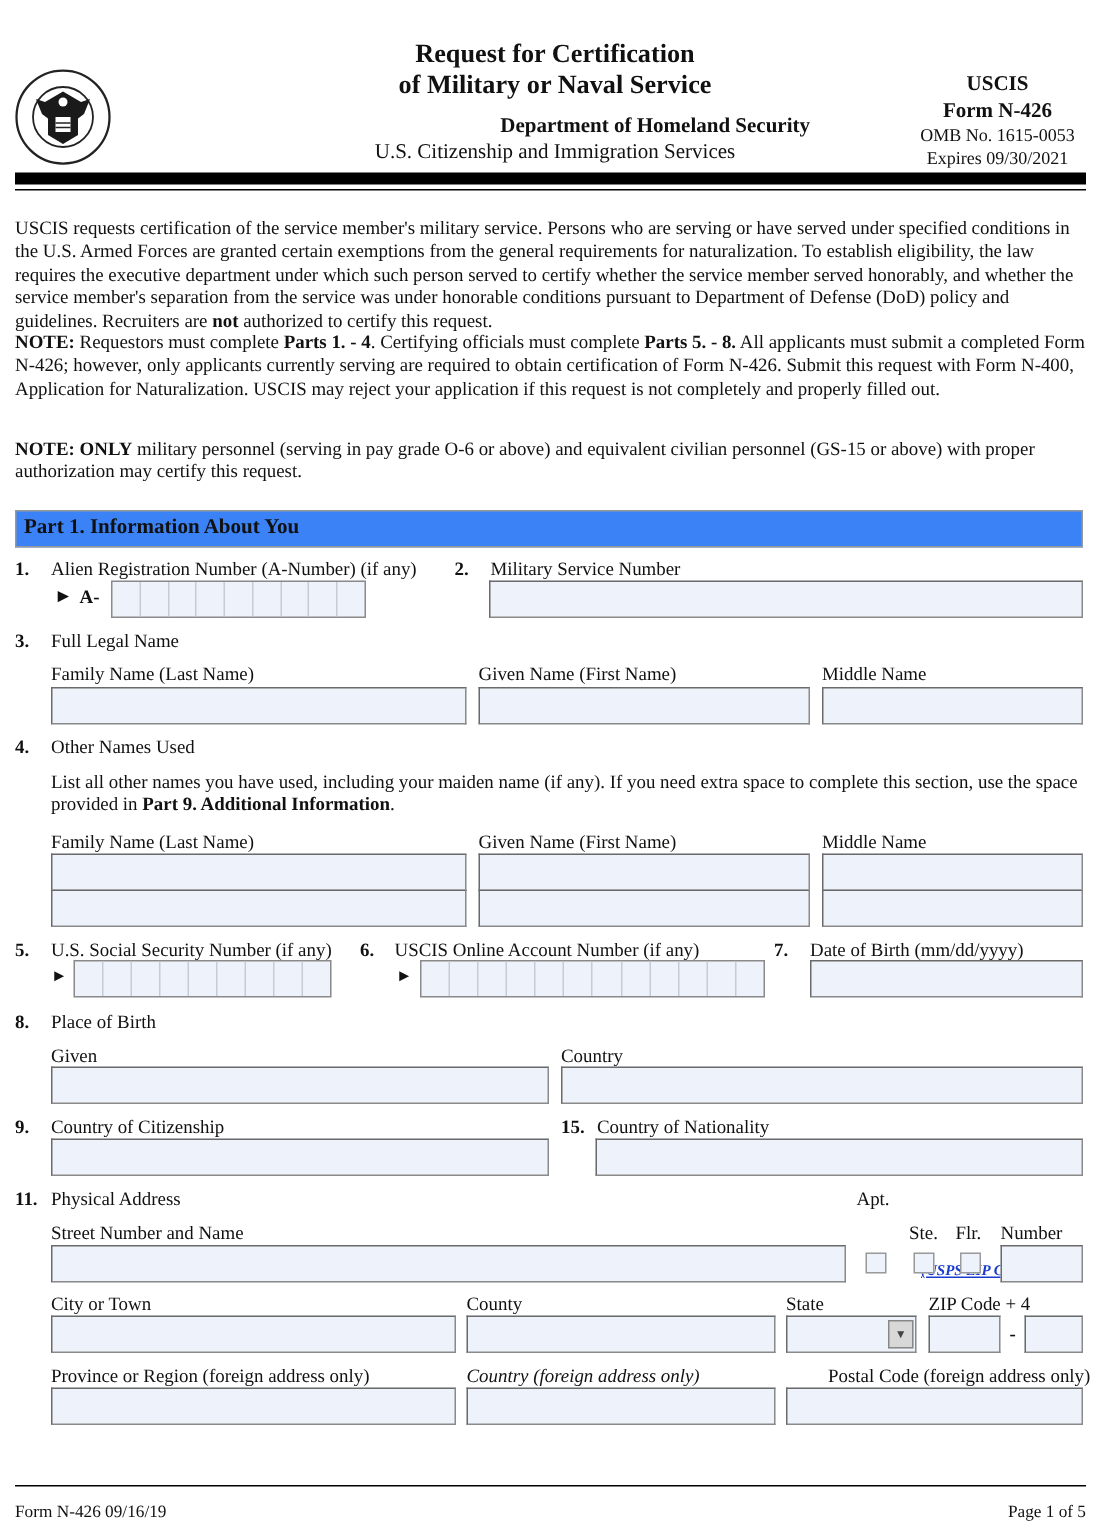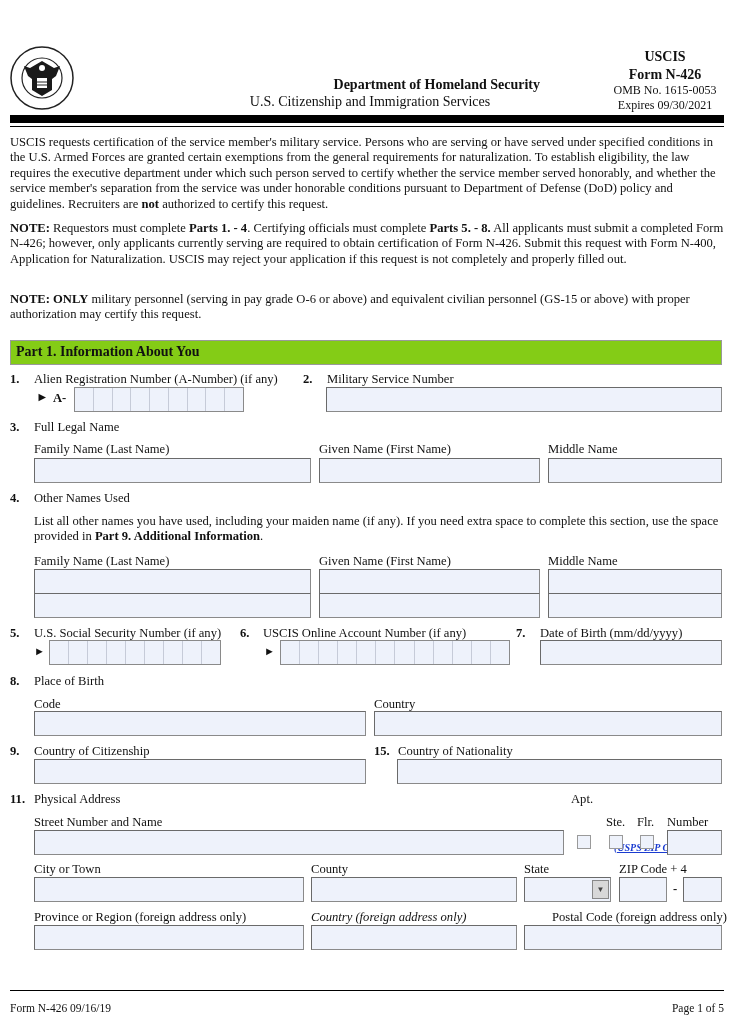--- a/index.html
+++ b/index.html
@@ -23,43 +23,45 @@
   <svg width="64" height="64" viewBox="0 0 64 64">
     <circle cx="32" cy="32" r="31" fill="#fff" stroke="#222" stroke-width="1.5"></circle>
     <circle cx="32" cy="32" r="20" fill="#fff" stroke="#222" stroke-width="1.2"></circle>
     <path d="M32 15 L20 22 L14 20 L18 30 L22 33 L22 44 L32 50 L42 44 L42 33 L46 30 L50 20 L44 22 Z" fill="#1a1a1a"></path>
     <rect x="27" y="32" width="10" height="10" fill="#fff"></rect>
     <path d="M27 36 h10 M27 39 h10" stroke="#222" stroke-width="1"></path>
     <circle cx="32" cy="22" r="3" fill="#fff"></circle>
   </svg>
 </div>
 <div class="abs" style="left:200px;width:340px;top:25px;text-align:center;font-weight:bold;font-size:17.5px;line-height:21px;">
+  <div>Request for Certification</div>
+  <div>of Military or Naval Service</div>
 </div>
 <div class="abs" style="left:200px;width:340px;top:77px;text-align:right;font-weight:bold;font-size:14px;">Department of Homeland Security</div>
 <div class="abs" style="left:200px;width:340px;top:94px;text-align:center;font-size:14px;">U.S. Citizenship and Immigration Services</div>
 <div class="abs" style="left:605px;width:120px;top:48px;text-align:center;">
   <div style="font-weight:bold;font-size:14px;line-height:18px;">USCIS</div>
   <div style="font-weight:bold;font-size:14px;line-height:17px;">Form N-426</div>
   <div style="font-size:12px;line-height:15px;">OMB No. 1615-0053</div>
   <div style="font-size:12px;line-height:15px;">Expires 09/30/2021</div>
 </div>
 <div class="abs" style="left:10px;top:115px;width:714px;height:8px;background:#000;"></div>
 <div class="abs" style="left:10px;top:126px;width:714px;height:1px;background:#000;"></div>
 
-<div class="para" style="top:135px;">
+<div class="para" style="top:145px;">
   <span>USCIS requests certification of the service member's military service.  Persons who are serving or have served under specified conditions in the U.S. Armed Forces are granted certain exemptions from the general requirements for naturalization.  To establish eligibility, the law requires the executive department under which such person served to certify whether the service member served honorably, and whether the service member's separation from the service was under honorable conditions pursuant to Department of Defense (DoD) policy and guidelines.  Recruiters are </span><b>not</b><span> authorized to certify this request.</span>
 </div>
 <div class="para" style="top:221px;">
   <b>NOTE:</b><span>  Requestors must complete </span><b>Parts 1. - 4</b><span>.  Certifying officials must complete </span><b>Parts 5. - 8.</b><span>  All applicants must submit a completed Form N-426; however, only applicants currently serving are required to obtain certification of Form N-426.  Submit this request with Form N-400, Application for Naturalization.  USCIS may reject your application if this request is not completely and properly filled out.</span>
 </div>
 <div class="para" style="top:292px;">
   <b>NOTE:  ONLY</b><span> military personnel (serving in pay grade O-6 or above) and equivalent civilian personnel (GS-15 or above) with proper authorization may certify this request.</span>
 </div>
 
-<div class="abs" style="left:10px;top:340px;width:712px;height:25px;background:#84cc16;border:1px solid #999;padding:3px 5px;font-weight:bold;font-size:14px;">
+<div class="abs" style="left:10px;top:340px;width:712px;height:25px;background:#3b82f6;border:1px solid #999;padding:3px 5px;font-weight:bold;font-size:14px;">
   <span>Part 1.  Information About You</span>
 </div>
 
 <div class="num" style="left:10px;top:372px;">1.</div>
 <div class="lbl" style="left:34px;top:372px;">Alien Registration Number (A-Number) (if any)</div>
 <div class="lbl" style="left:36px;top:390px;font-weight:bold;">►</div>
 <div class="lbl" style="left:53px;top:391px;font-weight:bold;">A-</div>
 <div class="cells" style="left:74px;top:387px;width:170px;">
   <span></span>
     <span></span>
@@ -129,21 +131,21 @@
     <span></span>
     <span></span>
     <span></span>
 </div>
 <div class="num" style="left:516px;top:626px;">7.</div>
 <div class="lbl" style="left:540px;top:626px;">Date of Birth (mm/dd/yyyy)</div>
 <div class="fld" style="left:540px;top:640px;width:182px;"></div>
 
 <div class="num" style="left:10px;top:674px;">8.</div>
 <div class="lbl" style="left:34px;top:674px;">Place of Birth</div>
-<div class="lbl" style="left:34px;top:697px;">Code</div>
+<div class="lbl" style="left:34px;top:697px;">Given</div>
 <div class="lbl" style="left:374px;top:697px;">Country</div>
 <div class="fld" style="left:34px;top:711px;width:332px;"></div>
 <div class="fld" style="left:374px;top:711px;width:348px;"></div>
 
 <div class="num" style="left:10px;top:744px;">9.</div>
 <div class="lbl" style="left:34px;top:744px;">Country of Citizenship</div>
 <div class="fld" style="left:34px;top:759px;width:332px;"></div>
 <div class="num" style="left:374px;top:744px;">15.</div>
 <div class="lbl" style="left:398px;top:744px;">Country of Nationality</div>
 <div class="fld" style="left:397px;top:759px;width:325px;"></div>

